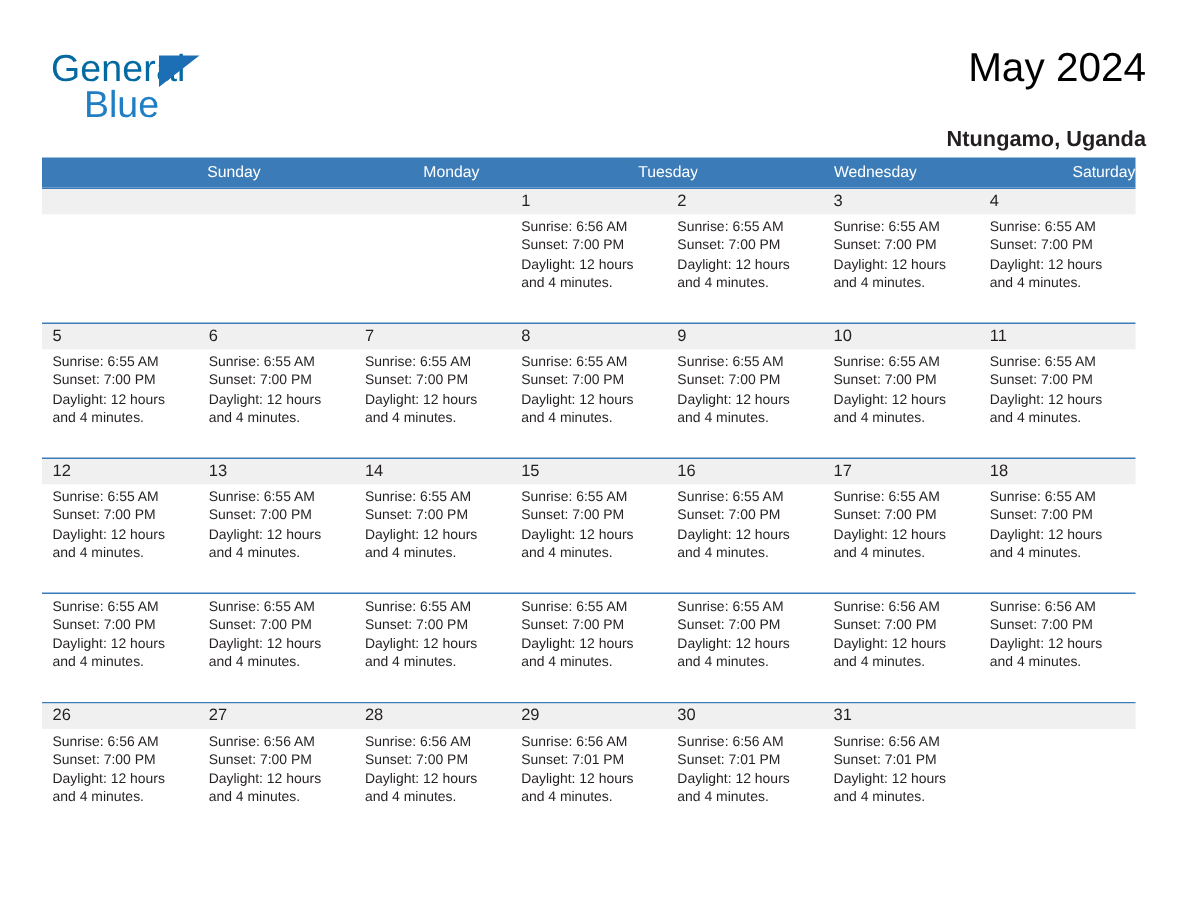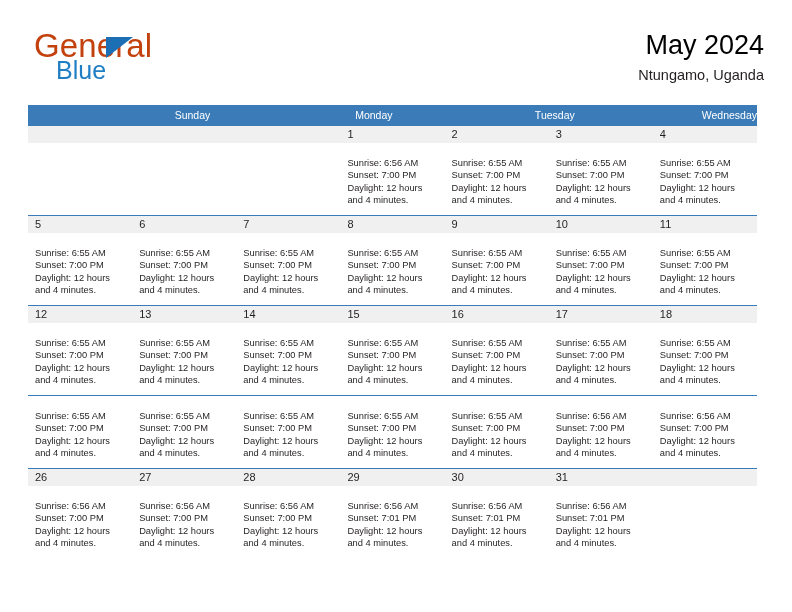--- a/index.html
+++ b/index.html
@@ -35,23 +35,23 @@
     position: absolute;
     left: 6px;
     top: 4px;
     width: 240px;
     height: 56px;
   }
   .brand-general {
     position: absolute;
     left: 0;
     top: 0;
-    font-size: 33px;
+    font-size: 25px;
     letter-spacing: 0.1px;
-    color: #c2410c;
+    color: #0369a1;
     line-height: 28px;
     font-weight: 400;
   }
   .brand-tri {
     position: absolute;
     left: 72px;
     top: 5px;
     width: 0;
     height: 0;
     border-left: 27px solid #1c6fb5;
@@ -77,23 +77,23 @@
     font-size: 27px;
     line-height: 34px;
     color: #000000;
     font-weight: 400;
     white-space: nowrap;
   }
   .cal-subtitle {
     font-size: 14.5px;
     line-height: 22px;
     color: #231f20;
-    font-weight: 400;
+    font-weight: 700;
     white-space: nowrap;
-    margin-top: 2px;
+    margin-top: 20px;
   }
 
   
   .calendar {
     position: absolute;
     left: 28px;
     top: 105px;
     width: 729px;
   }
 
@@ -147,21 +147,20 @@
 
   .cell-info {
     flex: 1 1 0;
     min-width: 0;
     padding: 2px 8px 0 7px;
     box-sizing: border-box;
     font-size: 9.3px;
     line-height: 12.4px;
     color: #231f20;
     overflow: hidden;
-    margin-top: 12px;
   }
   .cell-info .ln {
     white-space: nowrap;
     overflow: hidden;
   }
   .cell-info.empty {
     visibility: hidden;
   }
 </style>
 </head>
@@ -184,20 +183,21 @@
 
   </div>
 
   <div class="calendar">
 
     <div class="weekday-head">
       <div class="wd">Sunday</div>
       <div class="wd">Monday</div>
       <div class="wd">Tuesday</div>
       <div class="wd">Wednesday</div>
+      <div class="wd">Saturday</div>
     </div>
 
     <div class="week">
       <div class="week-numbers">
         <div class="cell-num"></div>
         <div class="cell-num"></div>
         <div class="cell-num"></div>
         <div class="cell-num">1</div>
         <div class="cell-num">2</div>
         <div class="cell-num">3</div>

